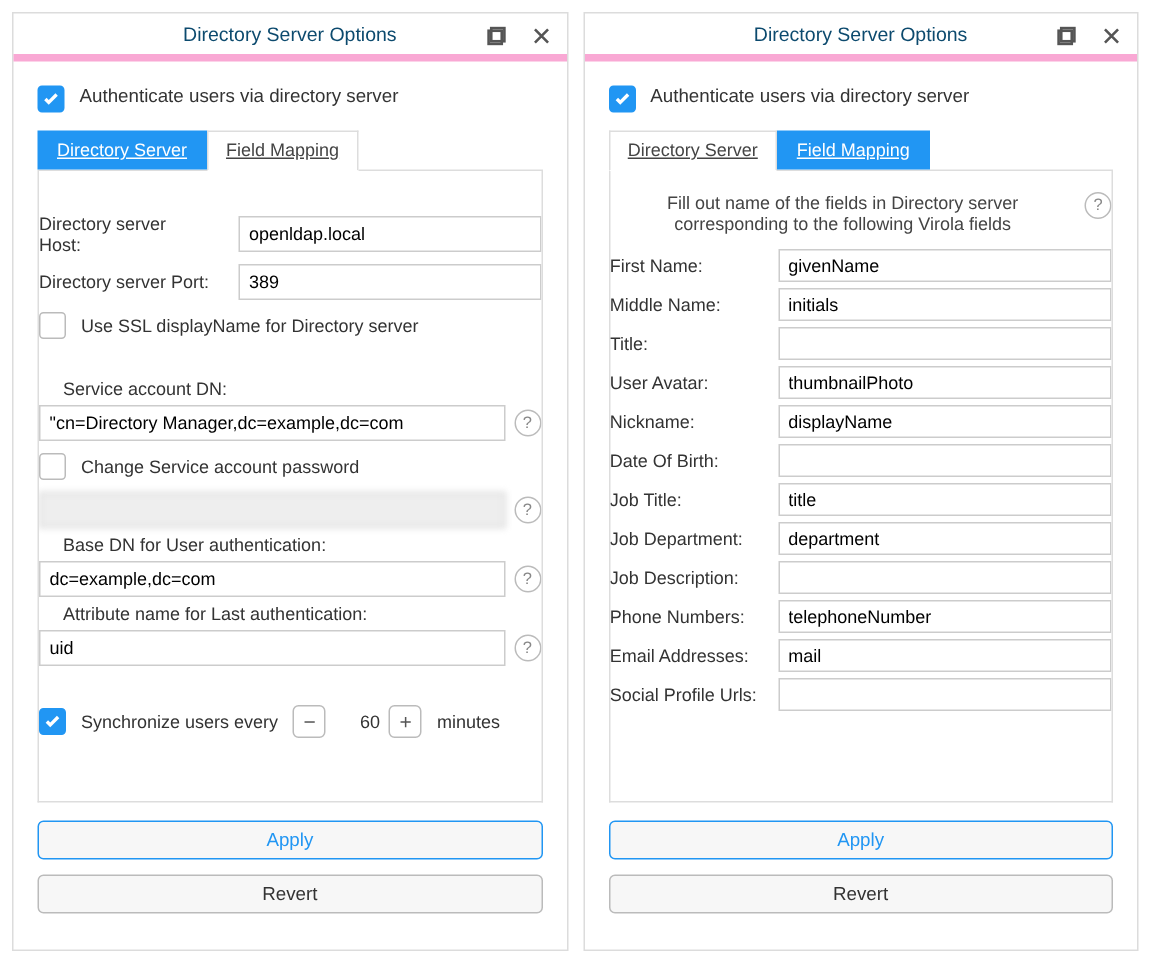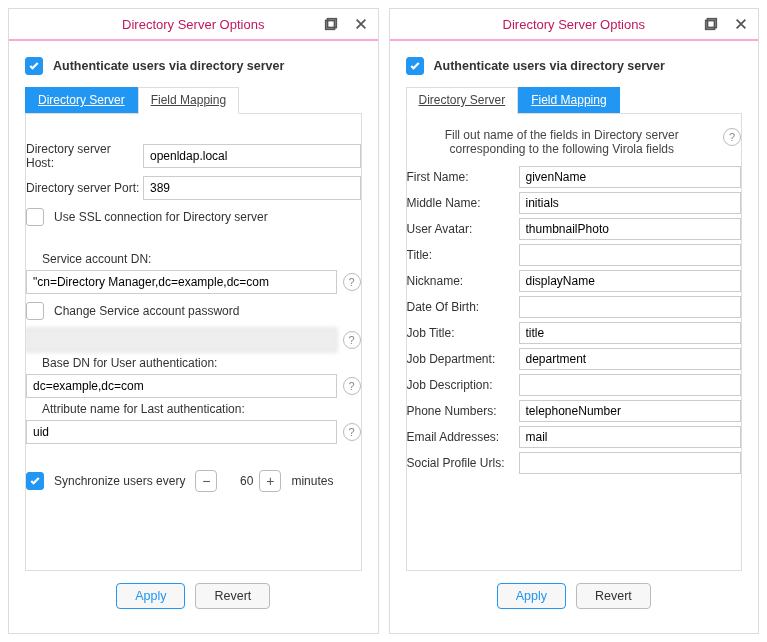--- a/index.html
+++ b/index.html
@@ -21,23 +21,23 @@
     flex-direction: column;
     flex: 1;
     min-width: 0;
   }
   .titlebar {
     display: flex;
     align-items: center;
     justify-content: center;
     position: relative;
     height: 32px;
-    border-bottom: 2px solid #f9a8d4;
+    border-bottom: 5px solid #f9a8d4;
     font-size: 13px;
-    color: #be185d;
+    color: #0c4a6e;
   }
   .titlebar-actions {
     position: absolute;
     right: 6px;
     top: 4px;
     display: flex;
     gap: 8px;
   }
   .icon-btn {
     width: 22px;
@@ -45,25 +45,23 @@
     display: flex;
     align-items: center;
     justify-content: center;
     cursor: pointer;
     color: #555;
   }
   .icon-btn svg { width: 14px; height: 14px; stroke: currentColor; fill: none; stroke-width: 2; }
   .content { padding: 16px 16px 10px 16px; flex: 1; display: flex; flex-direction: column; }
   .auth-row {
     display: flex;
-    align-items: center;
     gap: 10px;
     margin-bottom: 12px;
     font-size: 12.5px;
-    font-weight: bold;
   }
   .checkbox {
     width: 18px; height: 18px;
     border: 1.5px solid #2196f3;
     border-radius: 3px;
     display: flex;
     align-items: center;
     justify-content: center;
     background: #2196f3;
     flex-shrink: 0;
@@ -93,21 +91,21 @@
     border-bottom: 1px solid #fff;
     margin-bottom: -1px;
   }
   .tab-body {
     border: 1px solid #ddd;
     border-top: none;
     padding: 14px 0;
     flex: 1;
     overflow-y: auto;
   }
-  .form-row { display: flex; align-items: center; gap: 2px; margin-bottom: 6px; }
+  .form-row { display: flex; align-items: center; gap: 18px; margin-bottom: 6px; }
   .form-row label { width: 115px; text-align: left; font-size: 12px; color: #333; flex-shrink: 0; }
   .form-row input[type=text] {
     flex: 1;
     height: 24px;
     border: 1px solid #ccc;
     padding: 2px 6px;
     font-size: 12px;
     background: #fff;
     min-width: 0;
   }
@@ -131,20 +129,21 @@
     width: 22px; height: 22px; border: 1px solid #bbb; border-radius: 4px;
     display: flex; align-items: center; justify-content: center;
     cursor: pointer; font-size: 14px; color: #555;
   }
   .step-val { width: 30px; text-align: right; }
   .footer {
     display: flex;
     justify-content: center;
     gap: 10px;
     padding: 12px 0 14px 0;
+    flex-direction: column;
   }
   .btn {
     padding: 5px 18px;
     border: 1px solid #bbb;
     border-radius: 4px;
     background: #f7f7f7;
     font-size: 12.5px;
     cursor: pointer;
     color: #333;
   }
@@ -206,21 +205,21 @@
       <div class="form-row">
         <label>Directory server Host:</label>
         <input type="text" value="openldap.local" style="">
       </div>
       <div class="form-row">
         <label>Directory server Port:</label>
         <input type="text" value="389" style="">
       </div>
       <div class="checkbox-row">
         <div class="checkbox unchecked"></div>
-        <span>Use SSL connection for Directory server</span>
+        <span>Use SSL displayName for Directory server</span>
       </div>
 
       <div class="spacer"></div>
 
       <span class="stacked-label">Service account DN:</span>
       <div class="stacked-row">
         <input type="text" value="&quot;cn=Directory Manager,dc=example,dc=com" style="">
         <div class="help-icon">?</div>
       </div>
       <div class="checkbox-row">
@@ -309,26 +308,26 @@
       <div id="mapping-list">
           <div class="mapping-row">
             <label>First Name:</label>
             <input type="text" value="givenName" style="">
           </div>
           <div class="mapping-row">
             <label>Middle Name:</label>
             <input type="text" value="initials" style="">
           </div>
           <div class="mapping-row">
+            <label>Title:</label>
+            <input type="text" style="">
+          </div>
+          <div class="mapping-row">
             <label>User Avatar:</label>
             <input type="text" value="thumbnailPhoto" style="">
-          </div>
-          <div class="mapping-row">
-            <label>Title:</label>
-            <input type="text" style="">
           </div>
           <div class="mapping-row">
             <label>Nickname:</label>
             <input type="text" value="displayName" style="">
           </div>
           <div class="mapping-row">
             <label>Date Of Birth:</label>
             <input type="text" style="">
           </div>
           <div class="mapping-row">

